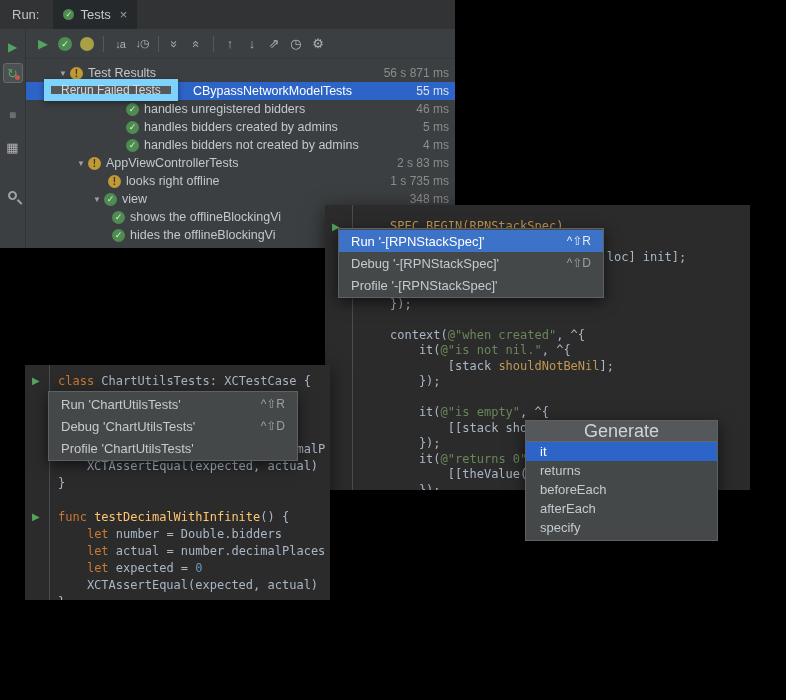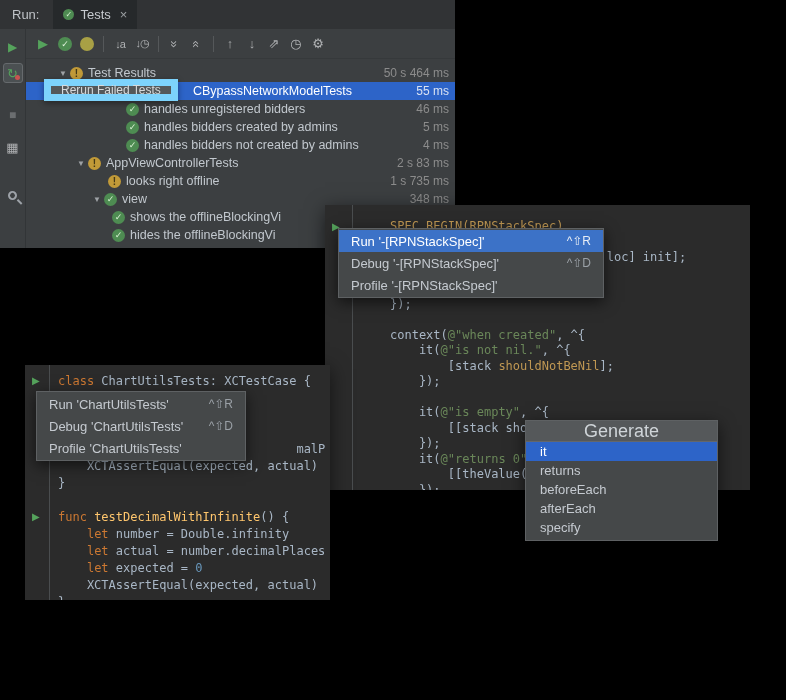--- a/index.html
+++ b/index.html
@@ -63,21 +63,21 @@
   #swift-editor .code{left:33px;top:8px}
   .line{font-family:"DejaVu Sans Mono",monospace;font-size:12px;white-space:pre}
   #spec-editor .line{line-height:15.5px;height:15.5px}
   #swift-editor .line{line-height:17px;height:17px}
   .c-def{color:#A9B7C6}.c-kw{color:#CC7832}.c-str{color:#6A8759}
   .c-macro{color:#C09853}.c-num{color:#6897BB}.c-fn{color:#FFC66D}
 
   
   .ctxmenu{position:absolute;background:#454849;border:1px solid #5E6163;box-shadow:0 4px 14px rgba(0,0,0,.6);padding:1px 0;z-index:20}
   #spec-menu{left:338px;top:228px;width:266px}
-  #swift-menu{left:36px;top:391px;width:210px}
+  #swift-menu{left:48px;top:391px;width:250px}
   .mrow{height:22px;display:flex;align-items:center;padding:0 12px;font-size:13px;color:#C5CAD0;white-space:nowrap}
   .mrow.msel{background:#3C72C7;color:#FFF}
   .mshort{margin-left:auto;color:#9AA0A6;font-size:12px;padding-left:24px}
   .msel .mshort{color:#E6ECF5}
   #gen-popup{position:absolute;left:525px;top:420px;width:193px;background:#454849;border:1px solid #5E6163;box-shadow:0 5px 16px rgba(0,0,0,.6);z-index:30;padding-bottom:3px}
   .gp-title{height:21px;background:#55585A;border-bottom:1px solid #64676A;display:flex;align-items:center;justify-content:center;color:#CFD4D8;font-size:18px}
   .grow{height:19px;display:flex;align-items:center;padding:0 14px;font-size:13px;color:#C5CAD0}
   .grow.gsel{background:#2D64C8;color:#FFF}
 </style>
 </head>
@@ -121,21 +121,21 @@
             <span class="ticon g-gray">⇗</span>
             <span class="ticon g-gray">◷</span>
             <span class="ticon g-gray">⚙</span>
           </div>
         <div class="tree" id="tree">
             <div class="trow">
               <span class="tind" style="width: 30px;"></span>
               <span class="tarrow">▼</span>
               <span class="tic ic-warn">!</span>
               <span class="tlabel">Test Results</span>
-              <span class="tdur">50 s 464 ms</span>
+              <span class="tdur">56 s 871 ms</span>
             </div>
             <div class="trow sel">
               <span class="tind" style="width: 167px;"></span>
               <span class="tlabel">CBypassNetworkModelTests</span>
               <span class="tdur">55 ms</span>
             </div>
             <div class="trow">
               <span class="tind" style="width: 100px;"></span>
               <span class="tic ic-pass">✓</span>
               <span class="tlabel">handles unregistered bidders</span>
@@ -223,21 +223,21 @@
     <div class="code" id="swift-code">
         <div class="line"><span class="c-kw">class </span><span class="c-def">ChartUtilsTests</span><span class="c-def">: XCTestCase {</span></div>
         <div class="line">&nbsp;</div>
         <div class="line">&nbsp;</div>
         <div class="line">&nbsp;</div>
         <div class="line"><span class="c-def">                                 malP</span></div>
         <div class="line"><span class="c-def">    XCTAssertEqual(expected, actual)</span></div>
         <div class="line"><span class="c-def">}</span></div>
         <div class="line">&nbsp;</div>
         <div class="line"><span class="c-kw">func </span><span class="c-fn">testDecimalWithInfinite</span><span class="c-def">() {</span></div>
-        <div class="line"><span class="c-def">    </span><span class="c-kw">let </span><span class="c-def">number = Double.infinity</span></div>
+        <div class="line"><span class="c-def">    </span><span class="c-kw">let </span><span class="c-def">number = Double.bidders</span></div>
         <div class="line"><span class="c-def">    </span><span class="c-kw">let </span><span class="c-def">actual = number.decimalPlaces</span></div>
         <div class="line"><span class="c-def">    </span><span class="c-kw">let </span><span class="c-def">expected = </span><span class="c-num">0</span></div>
         <div class="line"><span class="c-def">    XCTAssertEqual(expected, actual)</span></div>
         <div class="line"><span class="c-def">}</span></div>
       </div>
   </section>
 
   <div id="spec-menu" class="ctxmenu">
       <div class="mrow msel">
         <span class="mlabel">Run '-[RPNStackSpec]'</span>

